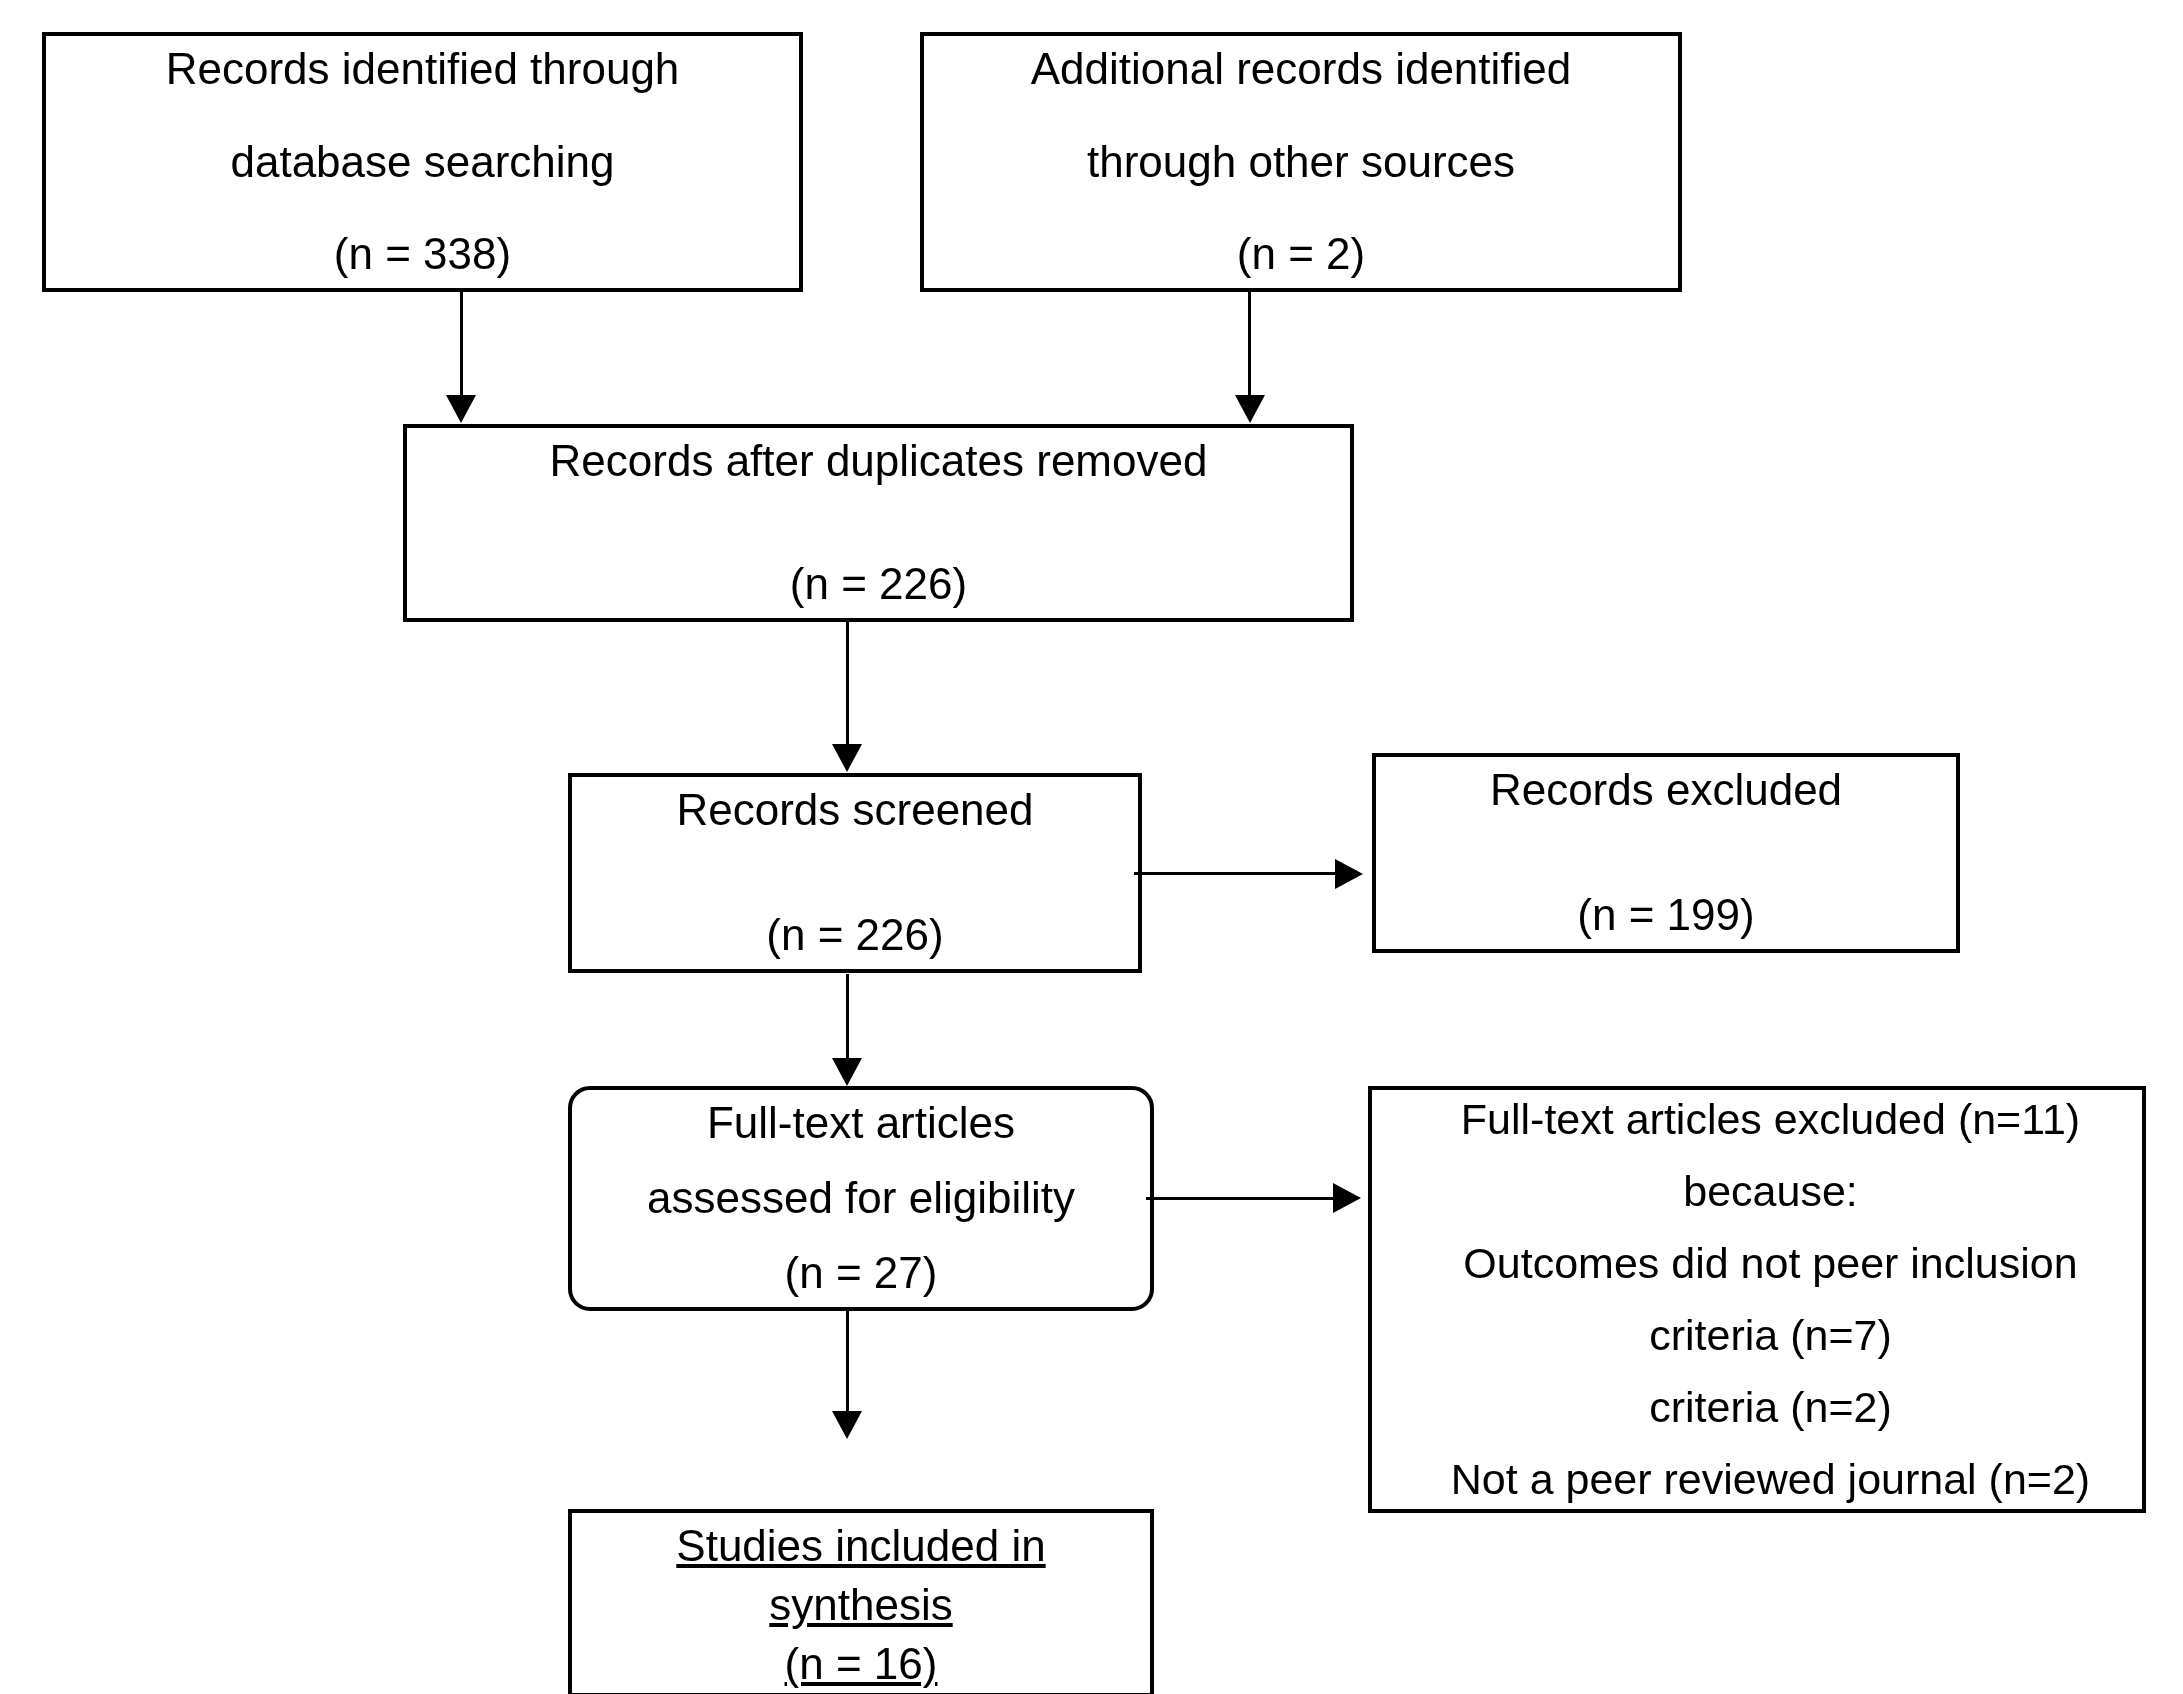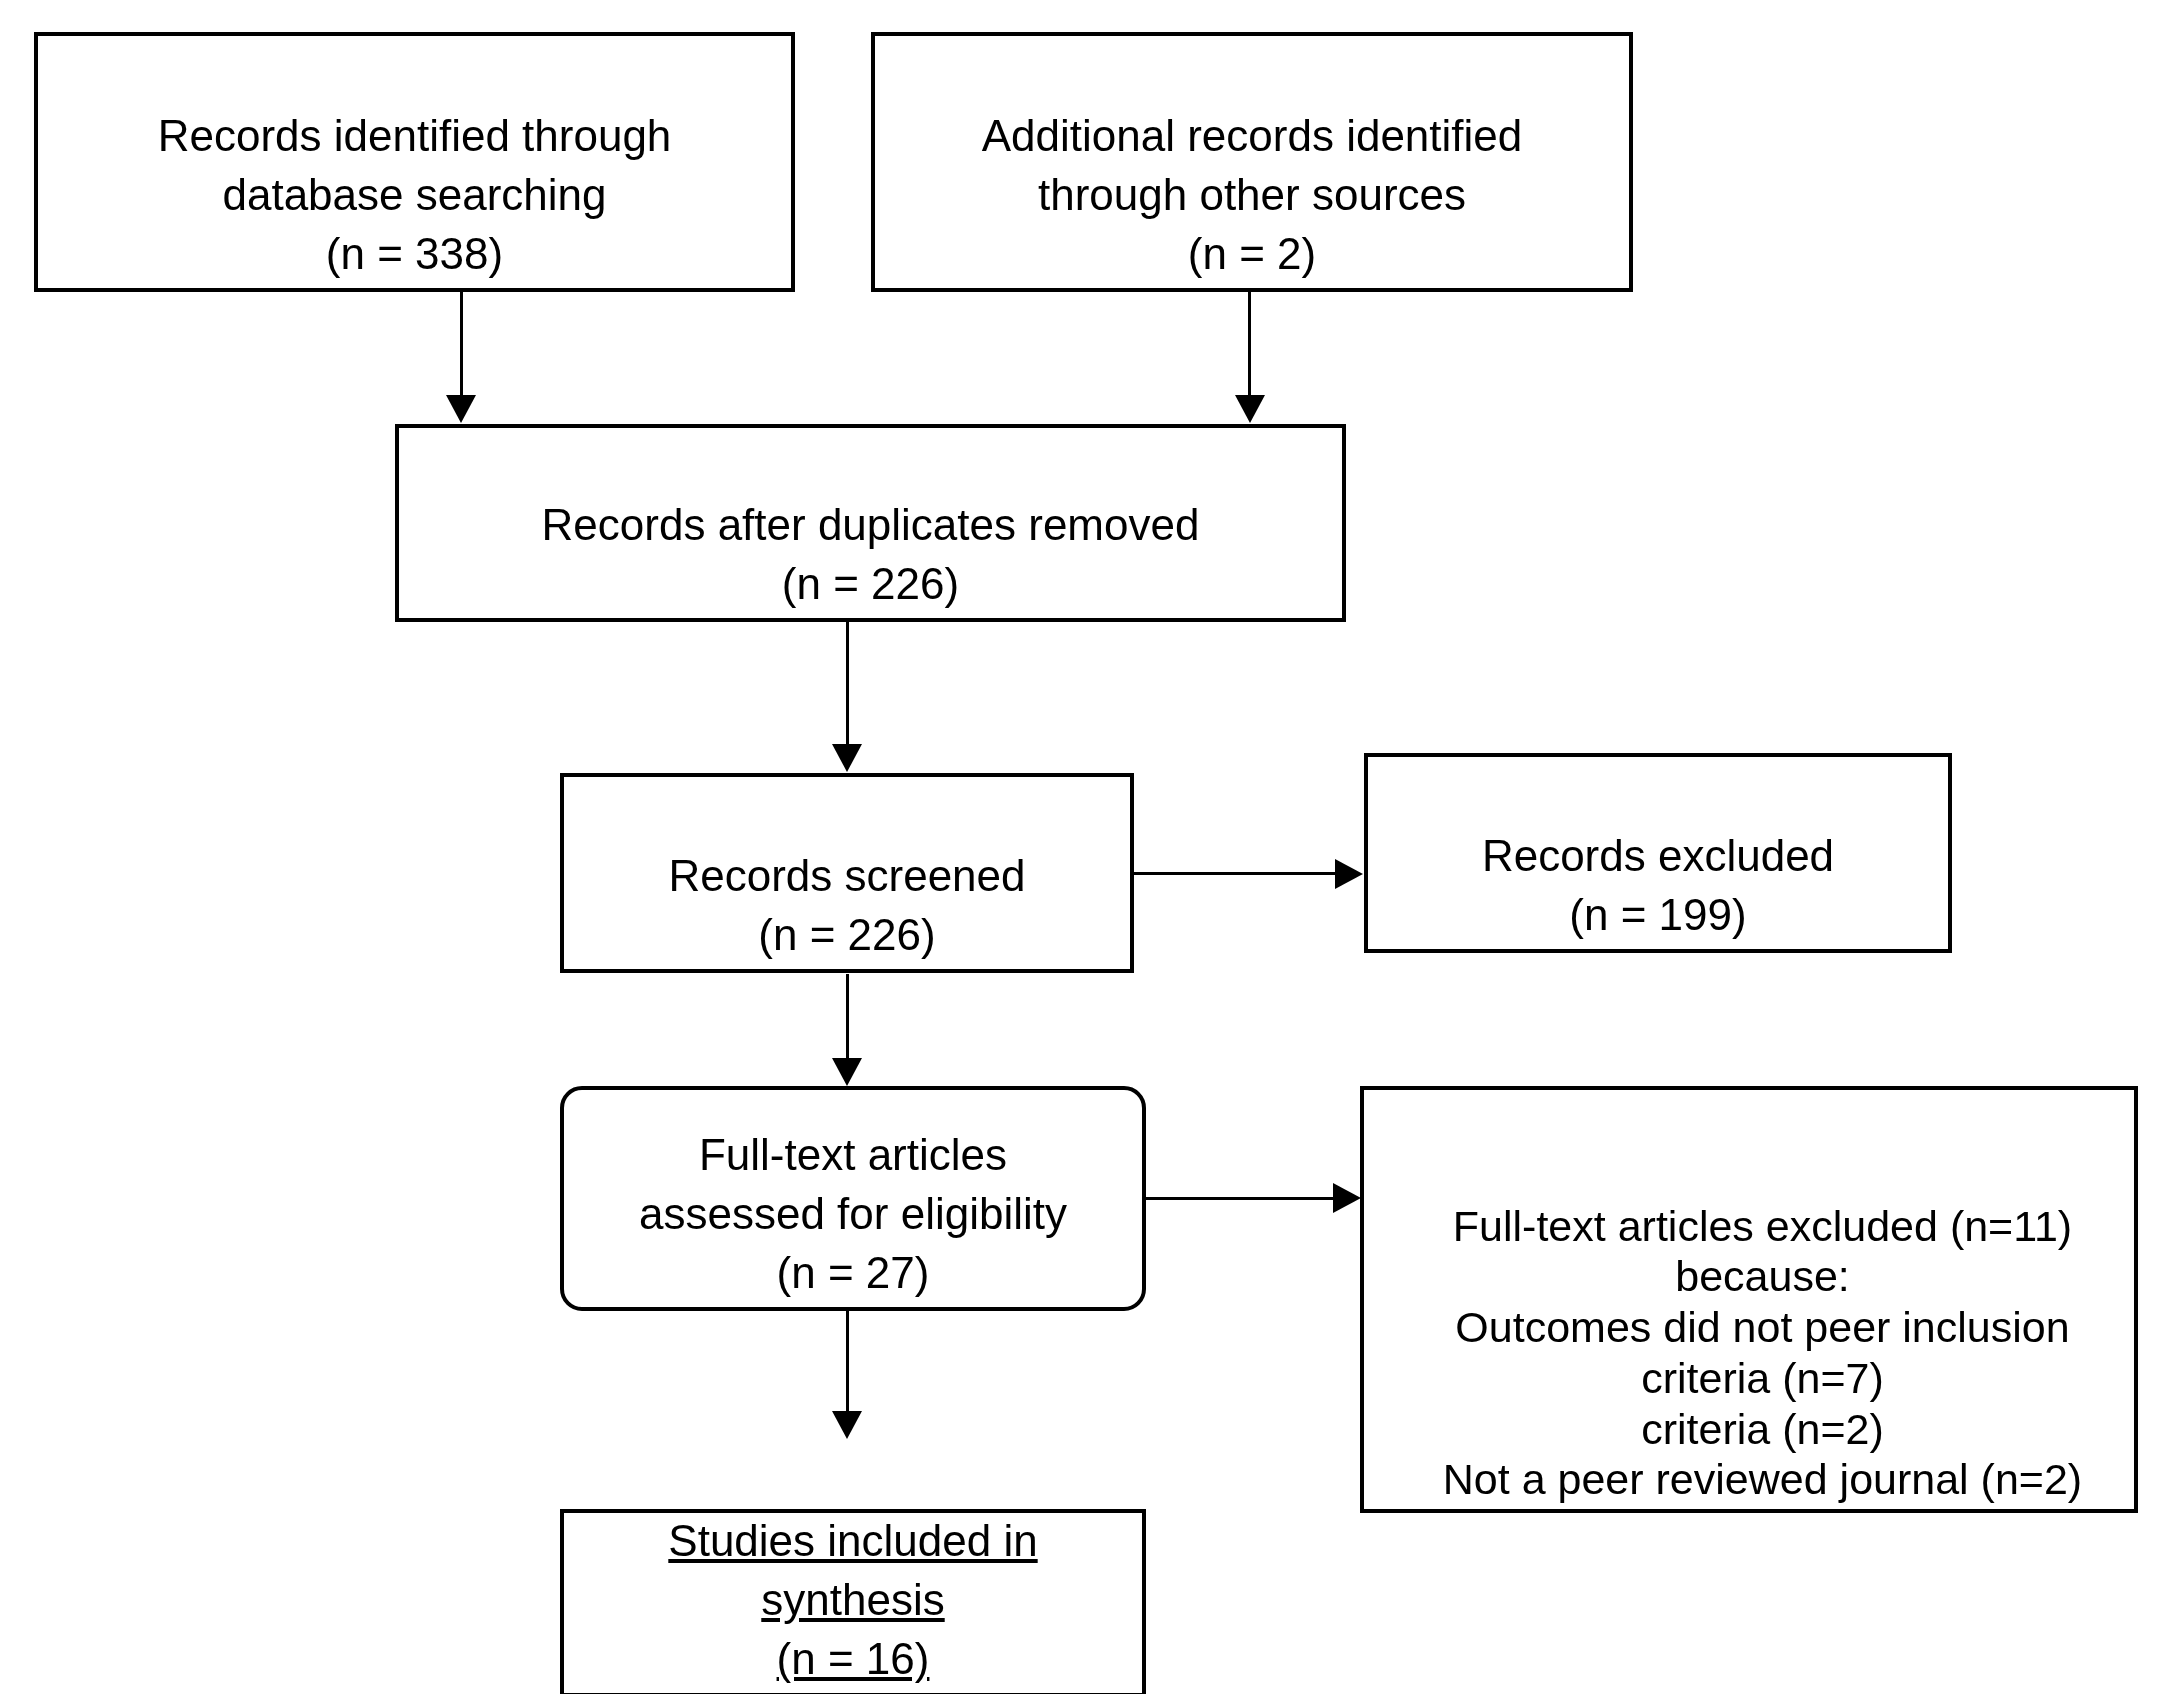--- a/index.html
+++ b/index.html
@@ -17,26 +17,27 @@
     font-family: "Liberation Sans", "DejaVu Sans", sans-serif;
   }
   .flow-box {
     position: absolute;
     box-sizing: border-box;
     border: 4px solid #000000;
     background: #ffffff;
     display: flex;
     flex-direction: column;
     align-items: center;
-    justify-content: flex-end;
+    justify-content: space-between;
     text-align: center;
     color: #000000;
     font-size: 44px;
     line-height: 1.34;
     padding: 4px 12px;
+    margin-left: 8px;
   }
   .flow-box .line {
     display: block;
     white-space: nowrap;
   }
   
   .flow-box.dense {
     line-height: 1.18;
     font-size: 43px;
   }
@@ -76,21 +77,21 @@
 <body>
 
 <div id="stage">
 
   <div class="flow-box" style="left:34px; top:32px; width:761px; height:260px;">
     <span class="line">Records identified through</span>
     <span class="line">database searching</span>
     <span class="line">(n = 338)</span>
   </div>
 
-  <div class="flow-box" style="left:871px; top:32px; width:762px; height:260px;">
+  <div class="flow-box" style="left:912px; top:32px; width:762px; height:260px;">
     <span class="line">Additional records identified</span>
     <span class="line">through other sources</span>
     <span class="line">(n = 2)</span>
   </div>
 
   <div class="conn-v" style="left:460px; top:292px; height:104px;"></div>
   <div class="arrow-down" style="left:446px; top:395px;"></div>
 
   <div class="conn-v" style="left:1248px; top:292px; height:104px;"></div>
   <div class="arrow-down" style="left:1235px; top:395px;"></div>

